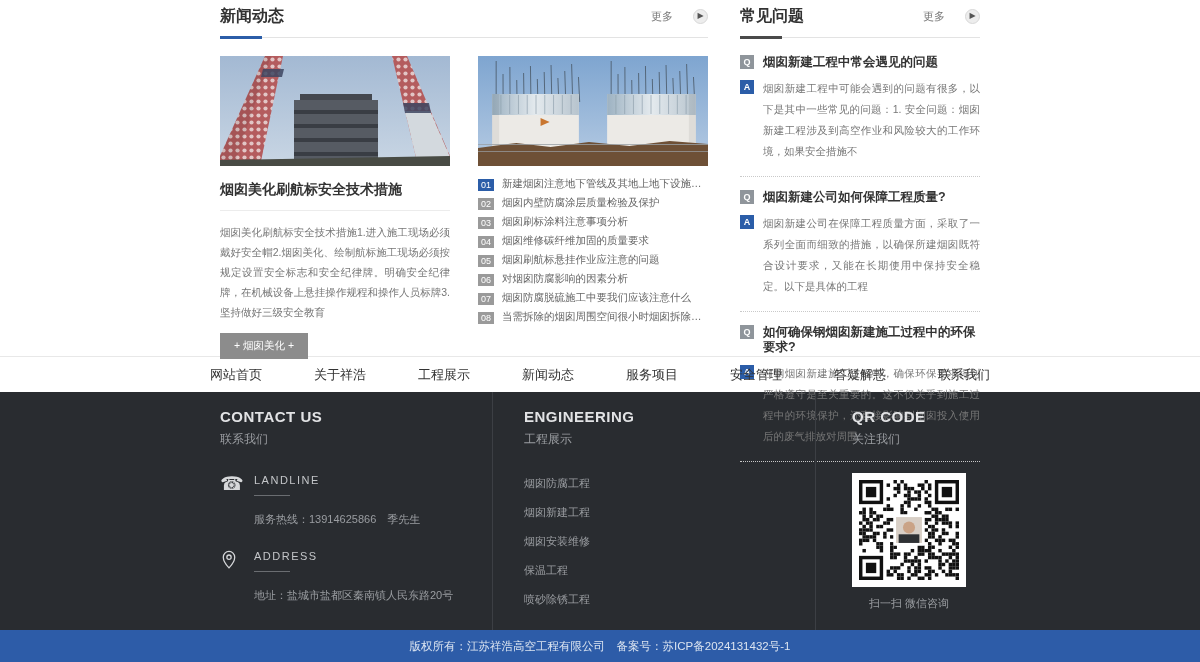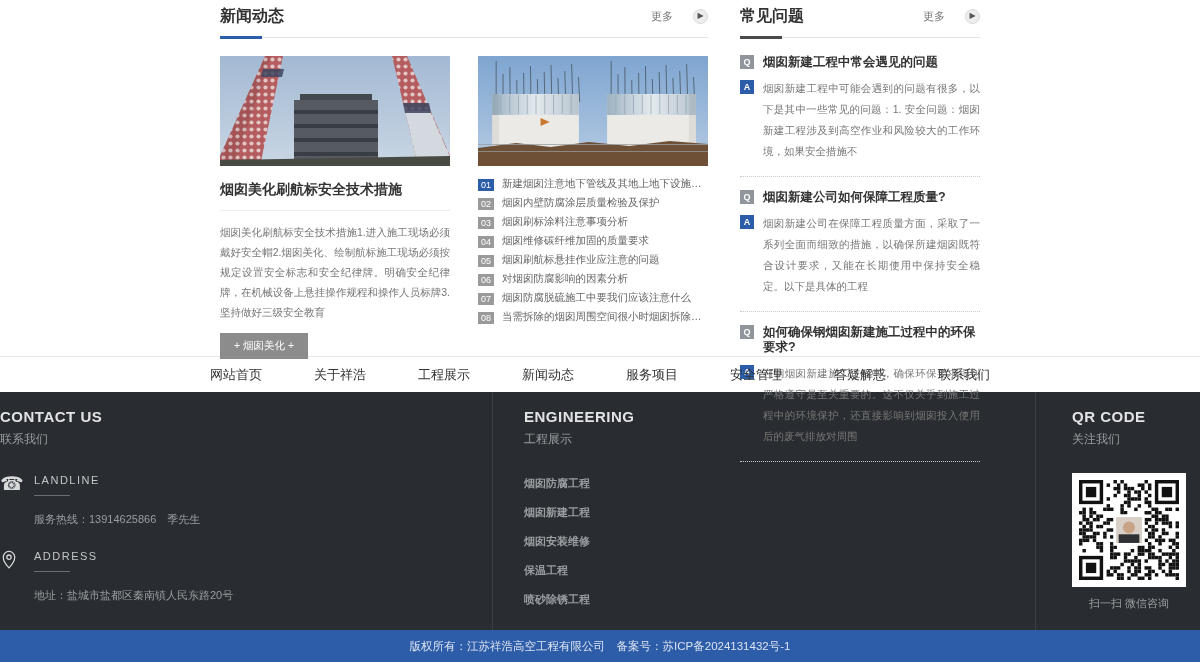--- a/index.html
+++ b/index.html
@@ -54,40 +54,40 @@
   .faq-q { font-size:12.5px; font-weight:bold; color:#333; line-height:15px; cursor:pointer; }
   .faq-a-row { margin-top:8px; }
   .faq-a { font-size:10.5px; color:#777; line-height:21px; text-align:justify; }
 
   
   .navbar { height:36px; border-top:1px solid #e8e8e8; background:#fff;
     display:flex; align-items:center; justify-content:center; }
   .navbar a { font-size:13px; color:#333; padding:0 26px; cursor:pointer; }
 
   
-  .footer { height:238px; background:#292c30; display:flex; justify-content:space-between; }
+  .footer { height:238px; background:#292c30; display:flex; justify-content:center; }
   .f-col { padding-top:16px; }
   .f-col-contact { width:272px; }
   .f-col-eng { width:323px; border-left:1px solid #3c3f44; padding-left:31px; }
   .f-col-qr { width:165px; border-left:1px solid #3c3f44; padding-left:36px; }
   .f-head { font-size:15px; font-weight:bold; color:#e2e3e5; letter-spacing:0.5px; }
   .f-sub { font-size:12px; color:#9a9da1; margin-top:6px; }
 
   .c-row { display:flex; margin-top:26px; }
   .c-ico { width:34px; color:#d6d8da; }
   .c-ico .ph { font-size:19px; line-height:1; }
   .c-body { }
   .c-label { font-size:11px; color:#c4c6c9; letter-spacing:1.5px; }
   .c-line { width:36px; height:1px; background:#6a6d71; margin:9px 0 0; }
   .c-text { font-size:11px; color:#9a9da1; margin-top:16px; }
 
   .eng-links { display:flex; margin-top:25px; }
   .eng-c { list-style:none; }
   .eng-c1 { width:148px; }
-  .eng-c li { margin-bottom:9px;font-weight:bold; }
+  .eng-c li { margin-bottom:9px; }
   .eng-c a { font-size:11px; color:#9a9da1; line-height:19px; cursor:pointer; }
 
   .qr-box { width:114px; height:114px; background:#fff; margin-top:25px; padding:7px; }
   .qr-box svg { display:block; width:100%; height:100%; }
   .qr-cap { font-size:11px; color:#9a9da1; margin-top:9px; text-align:center; width:114px; }
 
   
   .copyright { height:32px; background:#2d5ca8; display:flex; align-items:center; justify-content:center; }
   .copyright span { font-size:11.5px; color:#dbe4f0; }
 </style>

